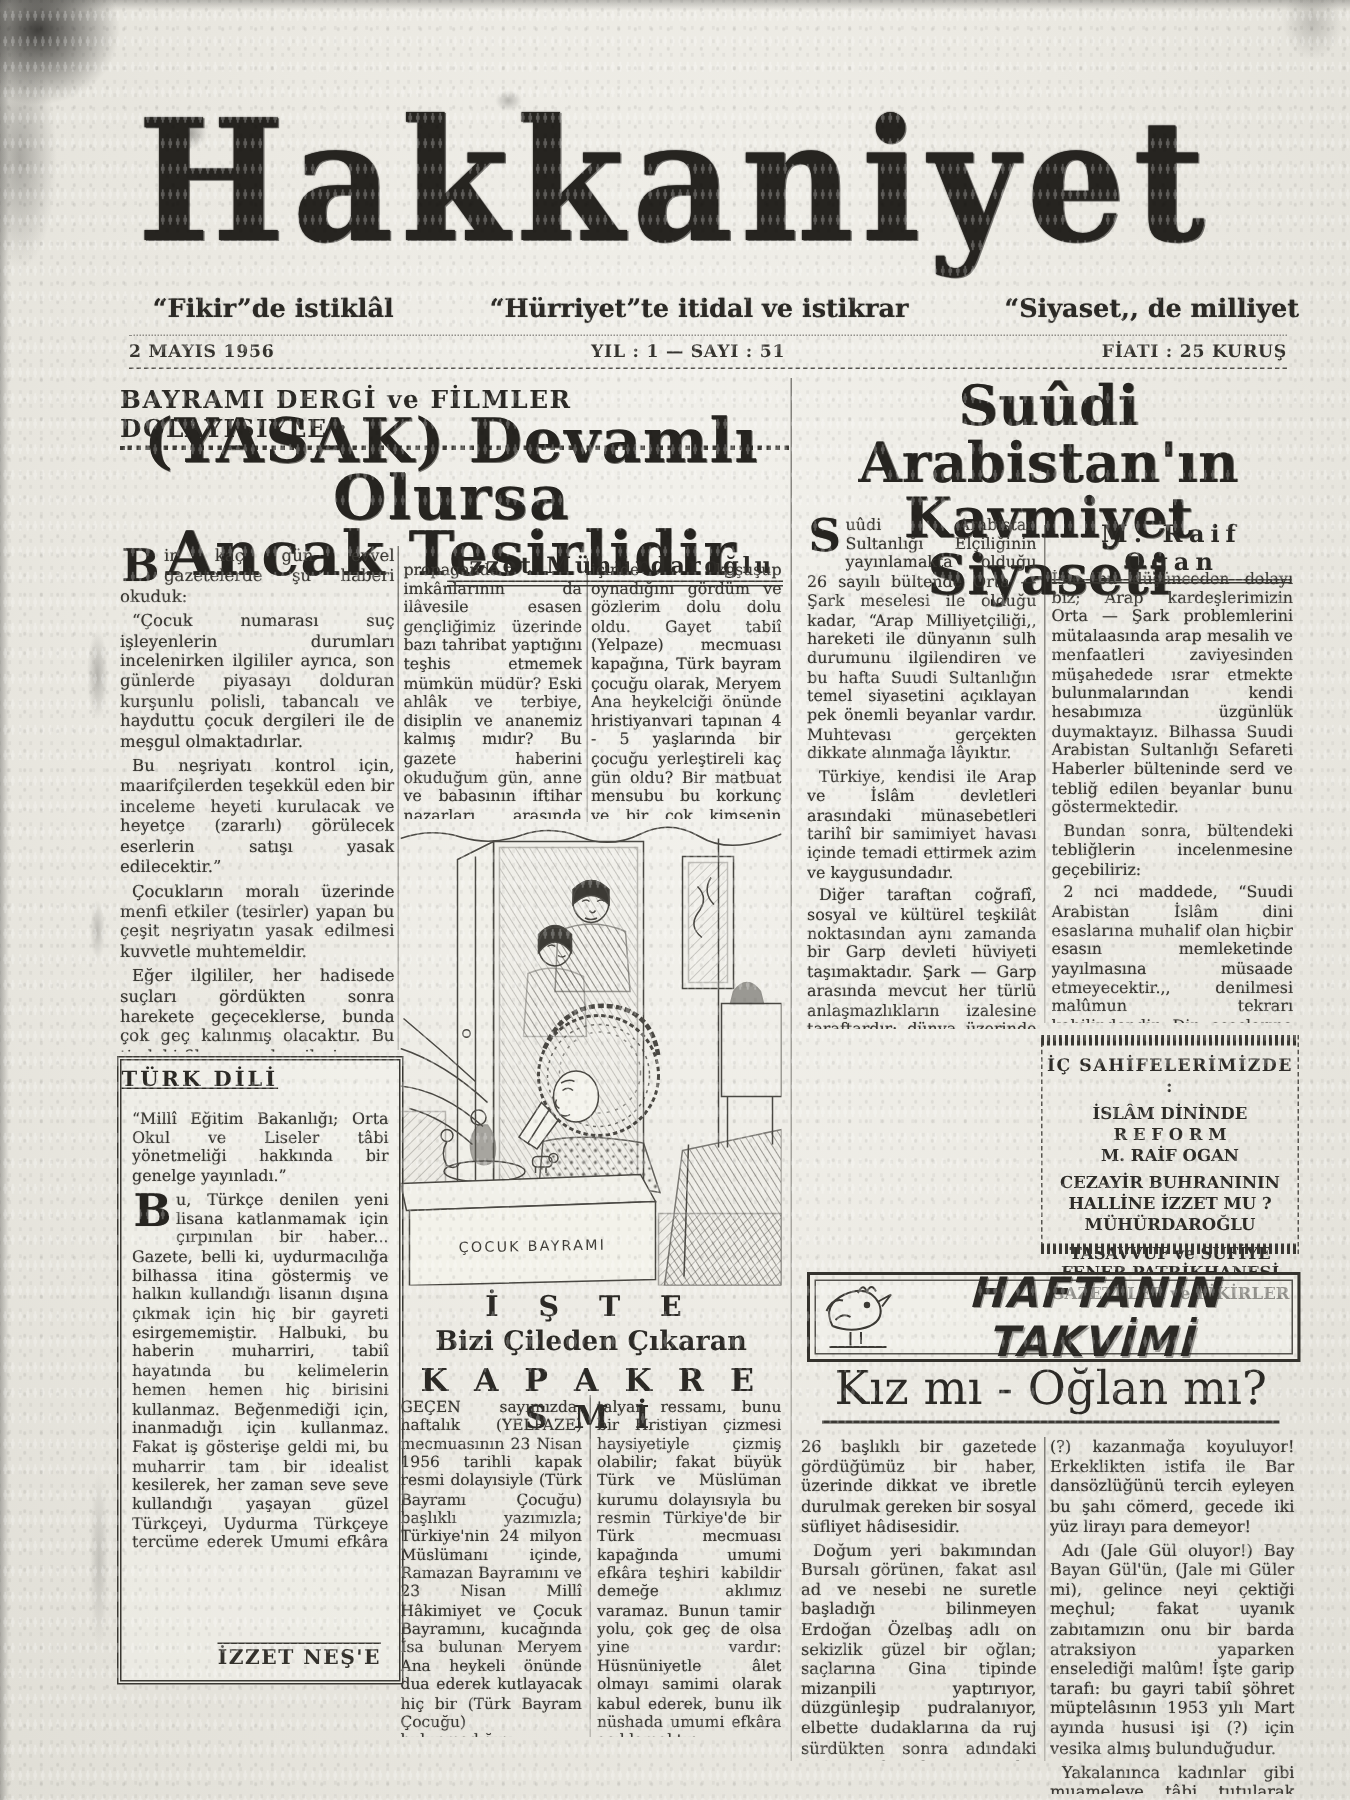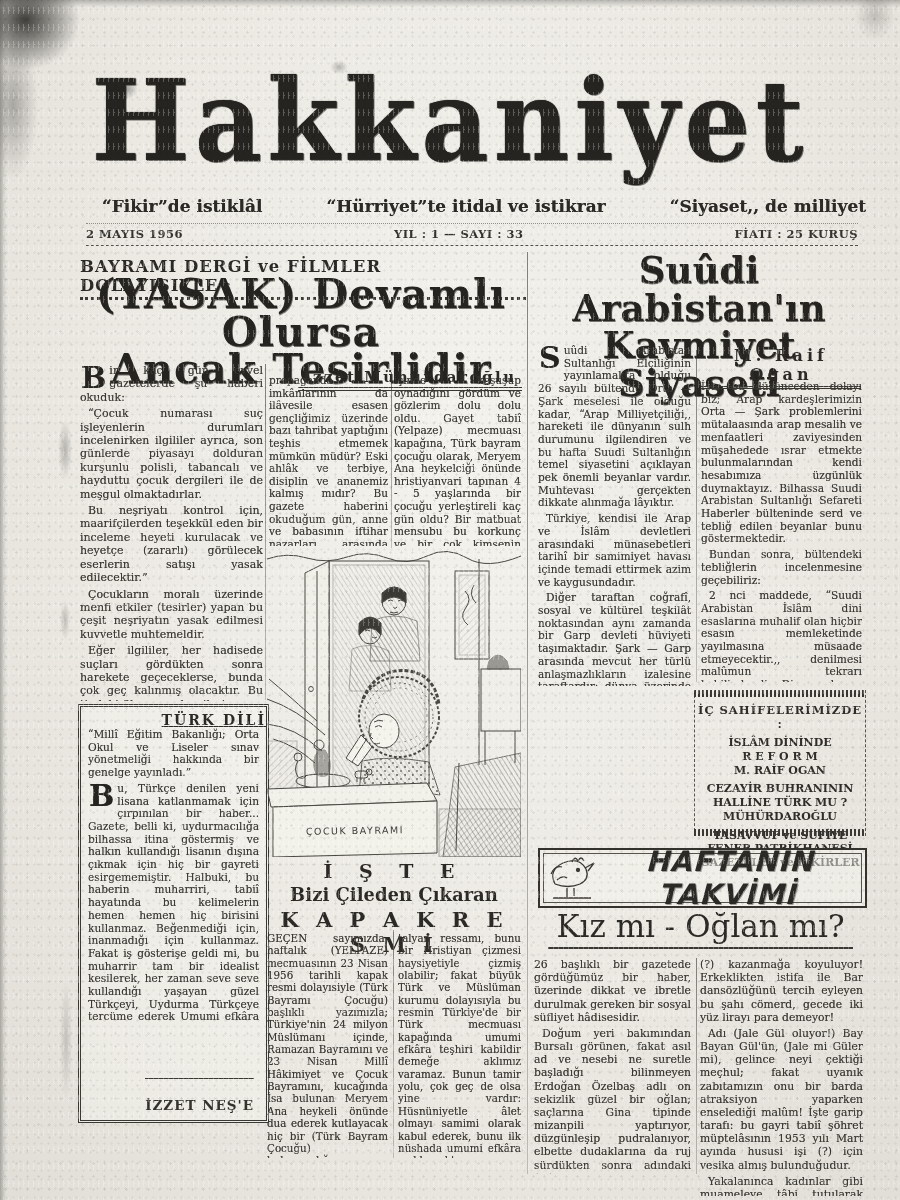--- a/index.html
+++ b/index.html
@@ -56,28 +56,28 @@
   .kapak-head{position:absolute;left:267px;top:860px;width:254px;text-align:center;
     font-weight:bold;color:#2c2a26;}
   .kapak-head .t1{font-size:19px;letter-spacing:10px;}
   .kapak-head .t2{font-size:18px;margin-top:2px;}
   .kapak-head .t3{font-size:21px;letter-spacing:5px;margin-top:2px;}
   
   .kalem{position:absolute;left:78px;top:704px;width:185px;height:413px;
     border:3px double #3a3833;background:rgba(250,249,244,.35);}
   .kalem-title{font-size:23px;font-weight:bold;letter-spacing:3px;padding:5px 8px 3px;
     border-bottom:2px solid #3a3833;color:#262420;}
-  .kalem-sub{text-align:right;font-size:14px;font-weight:bold;letter-spacing:2px;
-    text-decoration:underline;margin:5px 0 0;color:#2c2a26;}
+  .kalem-sub{text-align:left;font-size:14px;font-weight:bold;letter-spacing:2px;
+    text-decoration:underline;margin:5px 0 12px;color:#2c2a26;}
   .kalem-text{padding:0 7px;font-size:10.6px;line-height:1.2;height:296px;
     overflow:hidden;text-align:justify;color:#3a3833;text-shadow:0 0 .6px rgba(45,43,39,.5);}
   .kalem-text p{margin:0 0 3px;text-indent:8px;}
   .kalem-text p.cap-par{text-indent:0;}
   .kalem-sign{position:absolute;bottom:7px;right:12px;font-size:13.5px;font-weight:bold;
-    letter-spacing:1px;border-top:1px solid #3a3833;padding-top:18px;margin-top:48px;}
+    letter-spacing:1px;border-top:1px solid #3a3833;padding-top:1px;margin-top:48px;}
   
   .suudi-headline{position:absolute;left:533px;top:252px;width:332px;text-align:center;
     font-weight:bold;font-size:37px;line-height:1.02;color:#262420;
     text-shadow:.6px .6px 0 rgba(35,33,29,.6);}
   .suudi-byline{position:absolute;left:701px;top:346px;width:160px;text-align:center;
     font-size:16px;font-weight:bold;letter-spacing:4px;border-bottom:3px double #3a3833;
     padding-bottom:2px;color:#2c2a26;}
   
   .icbox{position:absolute;left:694px;top:690px;width:170px;height:146px;
     border-left:1px dashed #56544f;border-right:1px dashed #56544f;
@@ -116,21 +116,21 @@
   <div class="blot" style="left:60px;top:980px;width:12px;height:120px;opacity:.2"></div>
 
   <div class="mast-title">Hakkaniyet</div>
   <div class="slogans">
     <span>“Fikir”de istiklâl</span>
     <span>“Hürriyet”te itidal ve istikrar</span>
     <span>“Siyaset,, de milliyet</span>
   </div>
   <div class="dateline">
     <span>2 MAYIS 1956</span>
-    <span>YIL : 1 — SAYI : 33</span>
+    <span>YIL : 1 — SAYI : 51</span>
     <span>FİATI : 25 KURUŞ</span>
   </div>
 
   <div class="kicker">BAYRAMI DERGİ ve FİLMLER DOLAYISIYLE :</div>
   <div class="yasak-headline">
     <div>(YASAK) Devamlı Olursa</div>
     <div>Ancak Tesirlidir</div>
   </div>
   <div class="yasak-byline">İzzet Mühürdaroğlu</div>
 
@@ -225,21 +225,21 @@
 
   </div>
   <div class="col" style="left:398px;top:932px;width:123px;height:226px;font-size:10.3px;line-height:1.2">
     <p class="cap-par">talyan ressamı, bunu bir Hristiyan çizmesi haysiyetiyle çizmiş olabilir; fakat büyük Türk ve Müslüman kurumu dolayısıyla bu resmin Türkiye'de bir Türk mecmuası kapağında umumi efkâra teşhiri kabildir demeğe aklımız varamaz. Bunun tamir yolu, çok geç de olsa yine vardır: Hüsnüniyetle âlet olmayı samimi olarak kabul ederek, bunu ilk nüshada umumi efkâra açıklamaktır.</p>
 
   </div>
 
   <div class="kalem">
     <div class="kalem-sub">TÜRK DİLİ</div>
     <div class="kalem-text">
-      <p class="cap-par">“Millî Eğitim Bakanlığı; Orta Okul ve Liseler sınav yönetmeliği hakkında bir genelge yayınladı.”</p>
+      <p class="cap-par">“Millî Eğitim Bakanlığı; Orta Okul ve Liseler tâbi yönetmeliği hakkında bir genelge yayınladı.”</p>
       <p class="cap-par"><span class="dropcap">B</span><span>u, Türkçe denilen yeni lisana katlanmamak için çırpınılan bir haber... Gazete, belli ki, uydurmacılığa bilhassa itina göstermiş ve halkın kullandığı lisanın dışına çıkmak için hiç bir gayreti esirgememiştir. Halbuki, bu haberin muharriri, tabiî hayatında bu kelimelerin hemen hemen hiç birisini kullanmaz. Beğenmediği için, inanmadığı için kullanmaz. Fakat iş gösterişe geldi mi, bu muharrir tam bir idealist kesilerek, her zaman seve seve kullandığı yaşayan güzel Türkçeyi, Uydurma Türkçeye tercüme ederek Umumi efkâra arz eder.</span></p>
 
     </div>
     <div class="kalem-sign">İZZET NEŞ'E</div>
   </div>
 
   <div class="suudi-headline">
     <div>Suûdi Arabistan'ın</div>
     <div>Kavmiyet Siyaseti</div>
   </div>
@@ -256,21 +256,21 @@
     <p>2 nci maddede, “Suudi Arabistan İslâm dini esaslarına muhalif olan hiçbir esasın memleketinde yayılmasına müsaade etmeyecektir.,, denilmesi malûmun tekrarı kabilindendir. Din esaslarına tam mutabakatle dünyada tek hâkimranlık olan bu devletin, Kur'anı Kerim'in değişmez fermanları ve Resmî</p>
 
   </div>
 
   <div class="icbox">
     <div class="ic-header">İÇ SAHİFELERİMİZDE :</div>
     <div class="ic-line">İSLÂM DİNİNDE</div>
     <div class="ic-line">R E F O R M</div>
     <div class="ic-line">M. RAİF OGAN</div>
     <div class="ic-line ic-gap">CEZAYİR BUHRANININ</div>
-    <div class="ic-line">HALLİNE TÜRK MU ?</div>
+    <div class="ic-line">HALLİNE İZZET MU ?</div>
     <div class="ic-line">MÜHÜRDAROĞLU</div>
     <div class="ic-line ic-gap">TASAVVUF ve SUFİYE</div>
     <div class="ic-line">FENER PATRİKHANESİ</div>
     <div class="ic-line">GAZETELER ve FİKİRLER</div>
   </div>
 
   <div class="takvim">
     <svg width="52" height="48" viewBox="0 0 52 48" style="margin-left:5px">
       <g stroke="#3c3a35" fill="none" stroke-width="1.3">
         <path d="M10 30 q-7 -14 8 -21 q16 -7 23 6 q4 10 -6 15 q-12 5 -25 0"></path>

